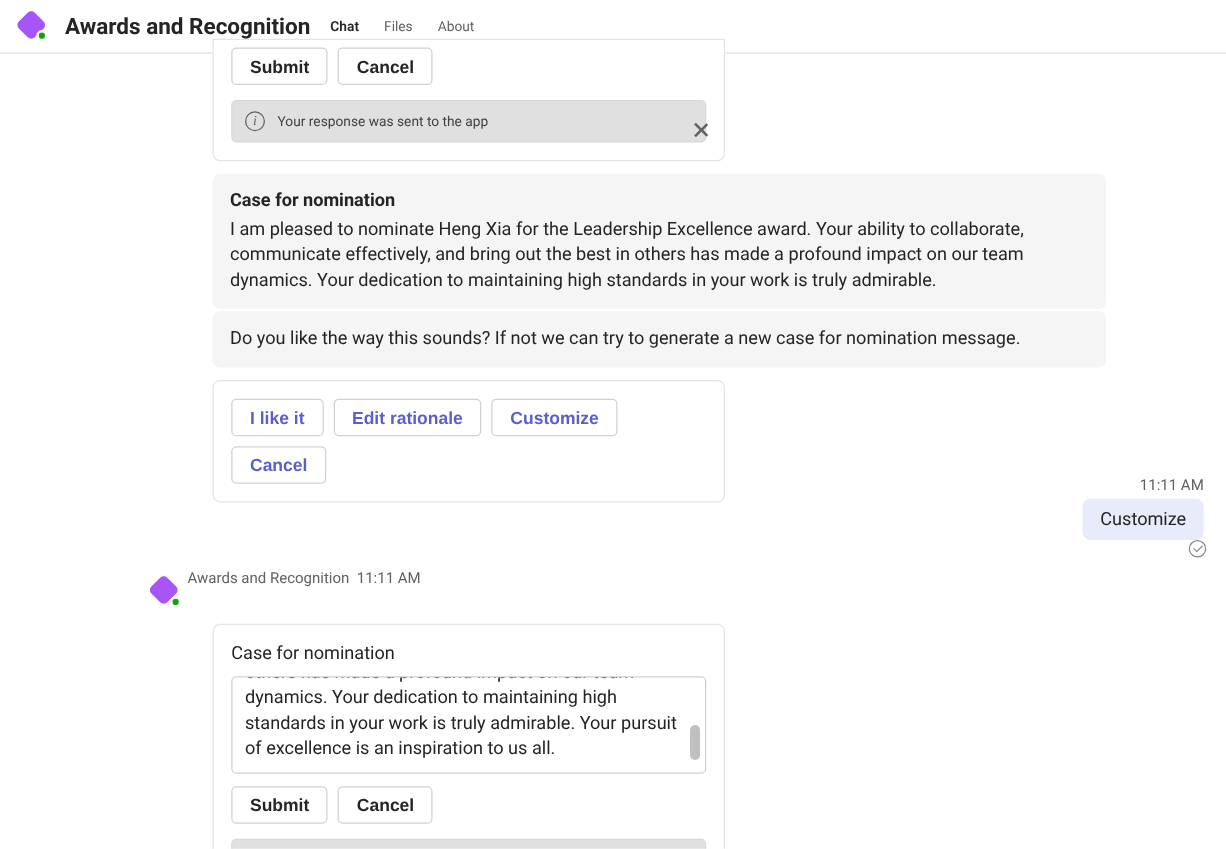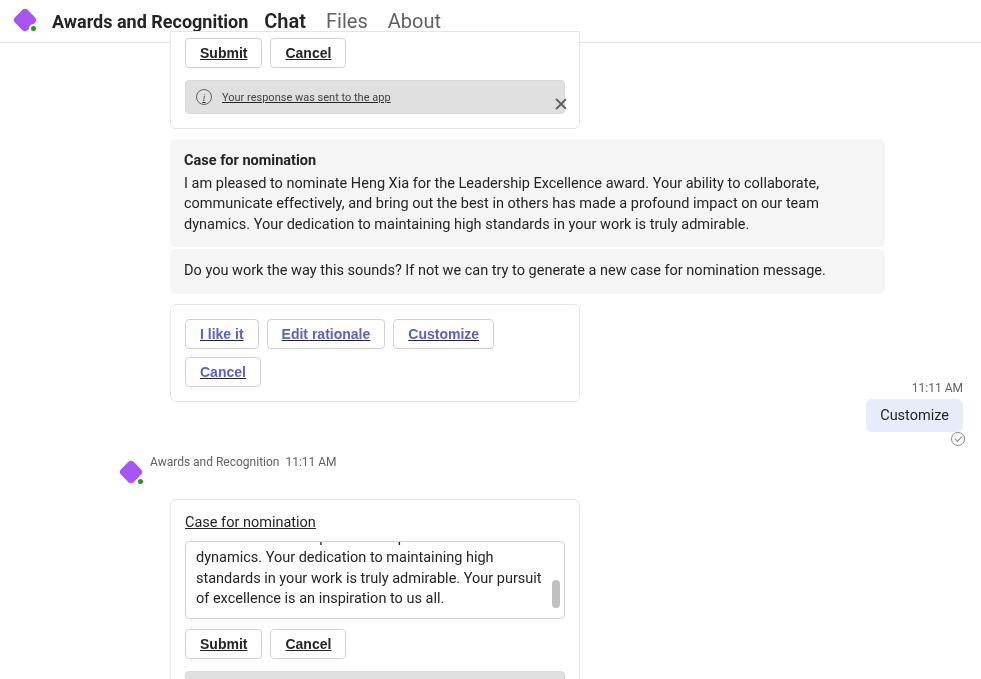--- a/index.html
+++ b/index.html
@@ -34,21 +34,21 @@
 .app-icon-dot {
   position: absolute;
   right: -2px; bottom: -2px;
   width: 9px; height: 9px;
   background: #13a10e;
   border: 2px solid #fff;
   border-radius: 50%;
 }
 .app-title { font-weight: 700; font-size: 18px; }
 .tabs { display: flex; gap: 20px; }
-.tab { font-size: 20px; color: #616161; cursor: pointer; padding: 8px 0; position: relative; }
+.tab { font-size: 11px; color: #616161; cursor: pointer; padding: 8px 0; position: relative; }
 .tab.active { color: #242424; font-weight: 600; }
 .tab.active::after {
   content: "";
   position: absolute;
   left: 0; right: 0; bottom: -1px;
   height: 3px;
   background: #5b5fc7;
   border-radius: 2px;
 }
 
@@ -85,21 +85,20 @@
   width: 715px;
 }
 
 
 .card {
   background: #fff;
   border: 1px solid #e5e5e5;
   border-radius: 6px;
   padding: 14px;
   width: 410px;
-  text-decoration: underline;
 }
 .btn {
   background: #fff;
   border: 1px solid #d1d1d1;
   border-radius: 4px;
   padding: 6px 14px;
   font-size: 14px;
   font-weight: 600;
   cursor: pointer;
   color: #242424;
@@ -273,21 +272,21 @@
 
   <div class="bot-column" style="margin-top:10px;">
     <div class="bubble">
       <div style="font-weight:700; margin-bottom:2px;">Case for nomination</div>
       <div>I am pleased to nominate Heng Xia for the Leadership Excellence award. Your ability to collaborate, communicate effectively, and bring out the best in others has made a profound impact on our team dynamics. Your dedication to maintaining high standards in your work is truly admirable.</div>
     </div>
   </div>
 
   <div class="bot-column" style="margin-top:2px;">
     <div class="bubble">
-      <span>Do you work the way this sounds? If not we can try to generate a new case for nomination message.</span>
+      <span>Do you like the way this sounds? If not we can try to generate a new case for nomination message.</span>
     </div>
   </div>
 
   <div class="bot-column" style="margin-top:10px;">
     <div class="card">
       <div class="btn-row" style="margin-top:0;">
         <button class="btn btn-blue">I like it</button>
         <button class="btn btn-blue">Edit rationale</button>
         <button class="btn btn-blue">Customize</button>
       </div>

